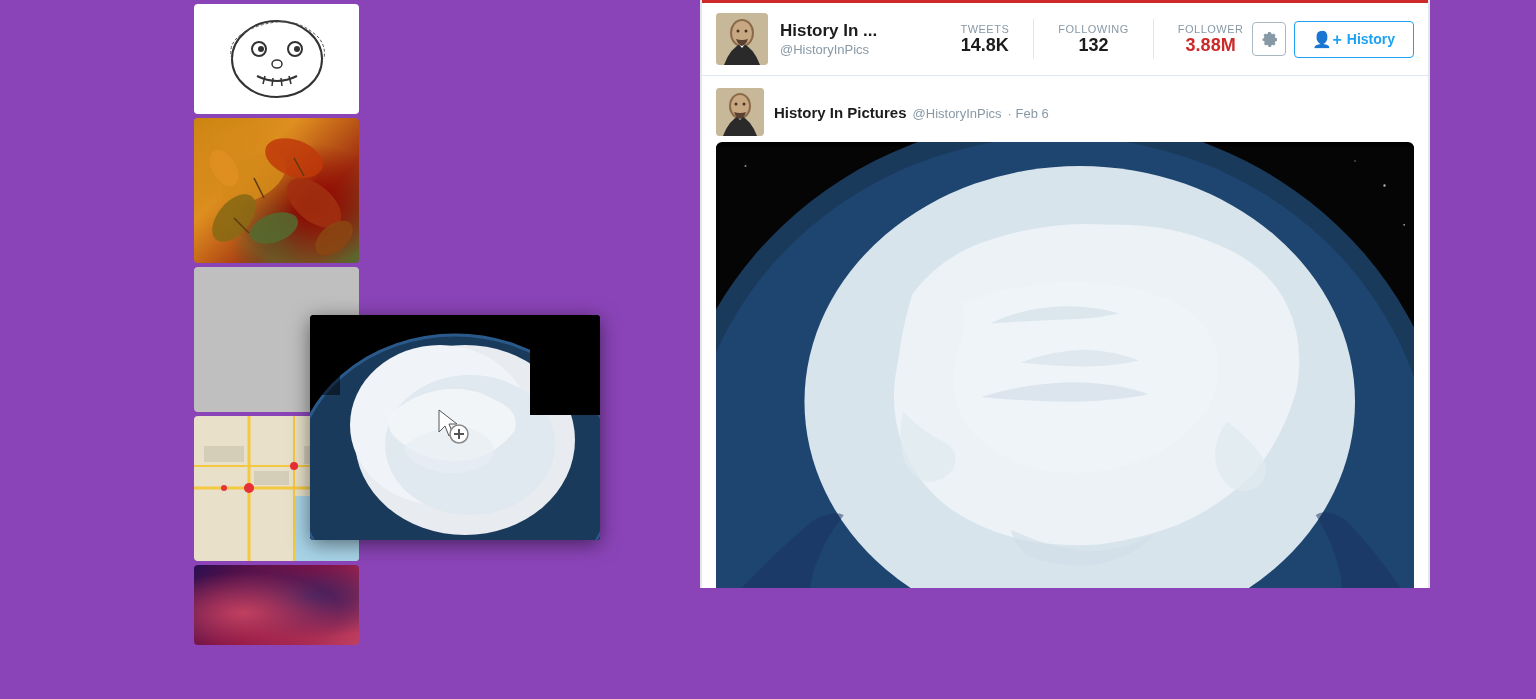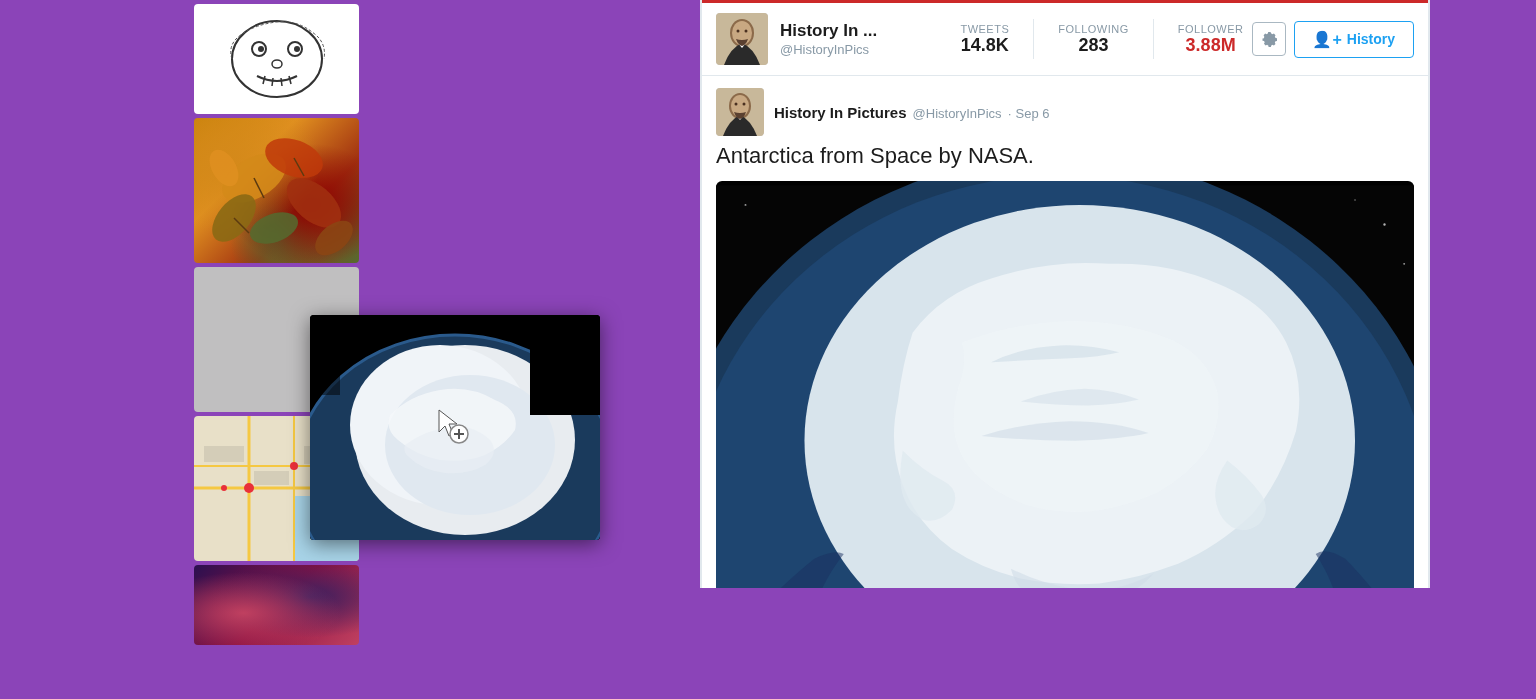--- a/index.html
+++ b/index.html
@@ -400,21 +400,21 @@
     </div>
 
     <div class="stats-area">
       <div class="stat-block">
         <div class="stat-label">TWEETS</div>
         <div class="stat-value">14.8K</div>
       </div>
       <div class="stat-divider"></div>
       <div class="stat-block">
         <div class="stat-label">FOLLOWING</div>
-        <div class="stat-value">283</div>
+        <div class="stat-value">132</div>
       </div>
       <div class="stat-divider"></div>
       <div class="stat-block">
         <div class="stat-label">FOLLOWER</div>
         <div class="stat-value red">3.88M</div>
       </div>
     </div>
 
     <div class="gear-btn">
       <svg width="16" height="16" viewBox="0 0 16 16" xmlns="http://www.w3.org/2000/svg">
@@ -441,25 +441,24 @@
           <path d="M20 27 L24 32 L28 27" fill="#fff"></path>
           <circle cx="20" cy="16" r="1.5" fill="#4a3020"></circle>
           <circle cx="28" cy="16" r="1.5" fill="#4a3020"></circle>
           <path d="M18 24 Q24 26 30 24 Q28 30 24 31 Q20 30 18 24Z" fill="#5a4030"></path>
         </svg>
       </div>
 
       <div class="tweet-meta">
         <span class="tweet-author-name">History In Pictures</span>
         <span class="tweet-author-handle">@HistoryInPics</span>
-        <span class="tweet-date">· Sep 6</span>
+        <span class="tweet-date">· Feb 6</span>
       </div>
     </div>
 
-    <div class="tweet-text">Antarctica from Space by NASA.</div>
 
     <div class="tweet-image">
       <svg viewBox="0 0 710 500" xmlns="http://www.w3.org/2000/svg" style="width:100%;height:100%;">
 
         <rect width="710" height="500" fill="#050505"></rect>
 
         <circle cx="30" cy="20" r="1" fill="#fff" opacity="0.6"></circle>
         <circle cx="680" cy="40" r="1.2" fill="#fff" opacity="0.7"></circle>
         <circle cx="650" cy="15" r="0.8" fill="#fff" opacity="0.5"></circle>
         <circle cx="700" cy="80" r="1" fill="#fff" opacity="0.6"></circle>

